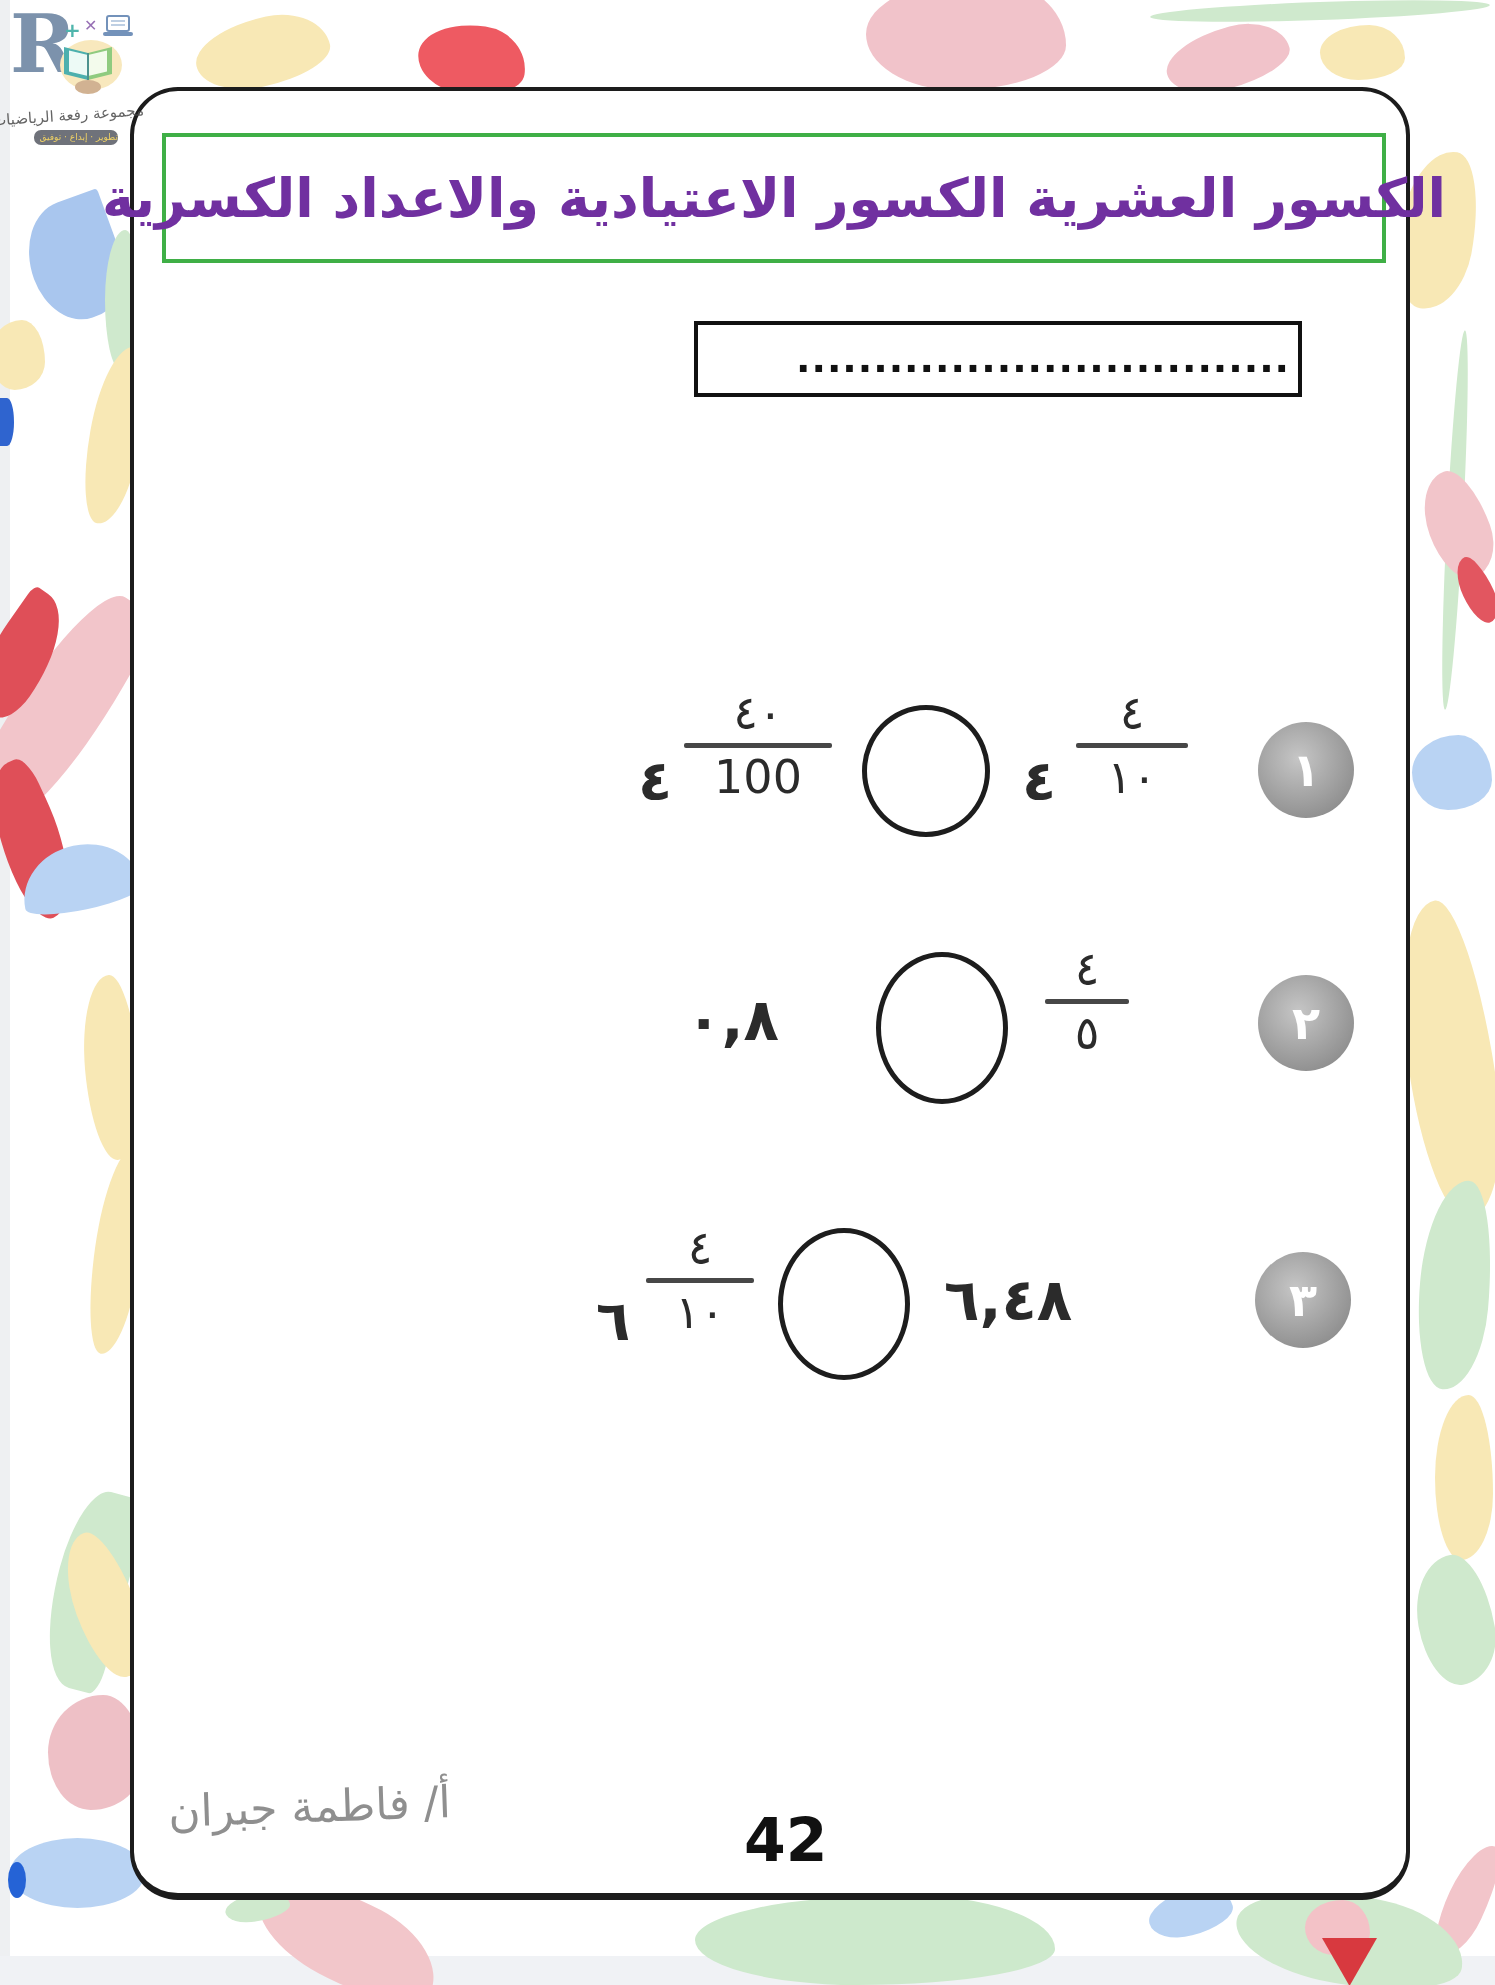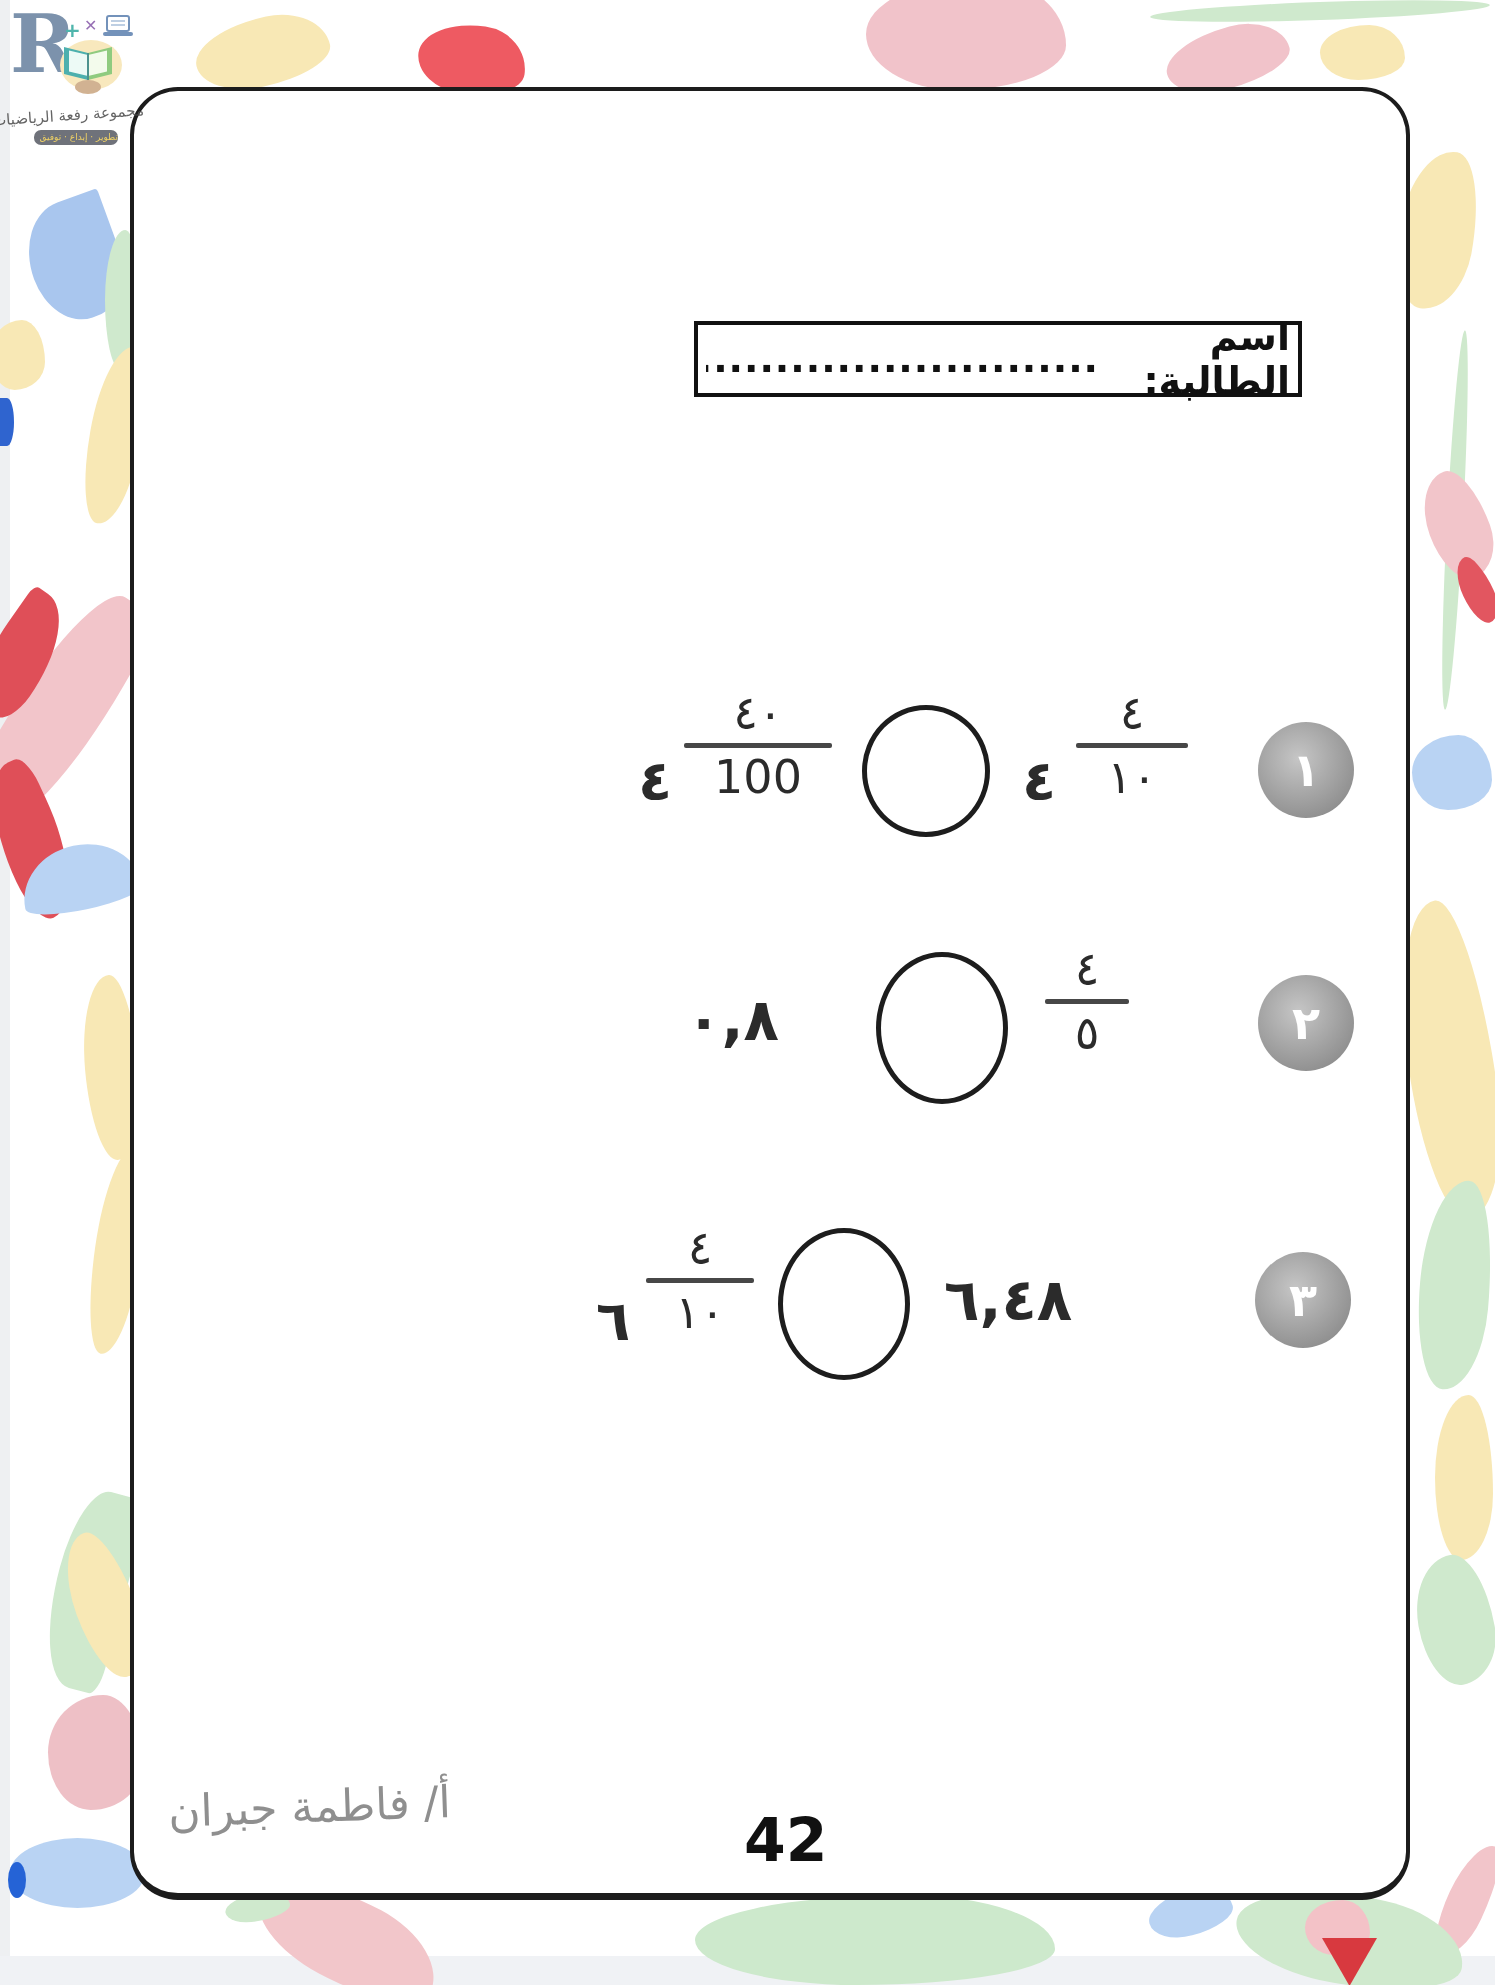--- a/index.html
+++ b/index.html
@@ -166,23 +166,25 @@
         <line x1="36" y1="15" x2="36" y2="42" stroke="#2f7f7c" stroke-width="2"></line>
         <ellipse cx="36" cy="49" rx="13" ry="7" fill="#caa57f"></ellipse>
       </svg>
     </span>
     <div class="logo-title">مجموعة رفعة الرياضيات</div>
     <div class="logo-badge">تطوير · إبداع · توفيق</div>
   </div>
 
   <div class="card">
 
+    <div class="title-box">
+      <h1>الكسور العشرية الكسور الاعتيادية والاعداد الكسرية</h1>
+    </div>
 
     <div class="name-box">
-      <span>اسم الطالبة:</span>
       <span class="dots">................................</span>
     </div>
 
 
     <div class="badge" style="left:1124px;top:631px;">١</div>
     <span class="whole" style="left:888px;top:662px;">٤</span>
     <div class="frac" style="left:942px;top:596px;width:112px;">
       <span class="fr-top">٤</span>
       <span class="fr-bar"></span>
       <span class="fr-bot">١٠</span>

